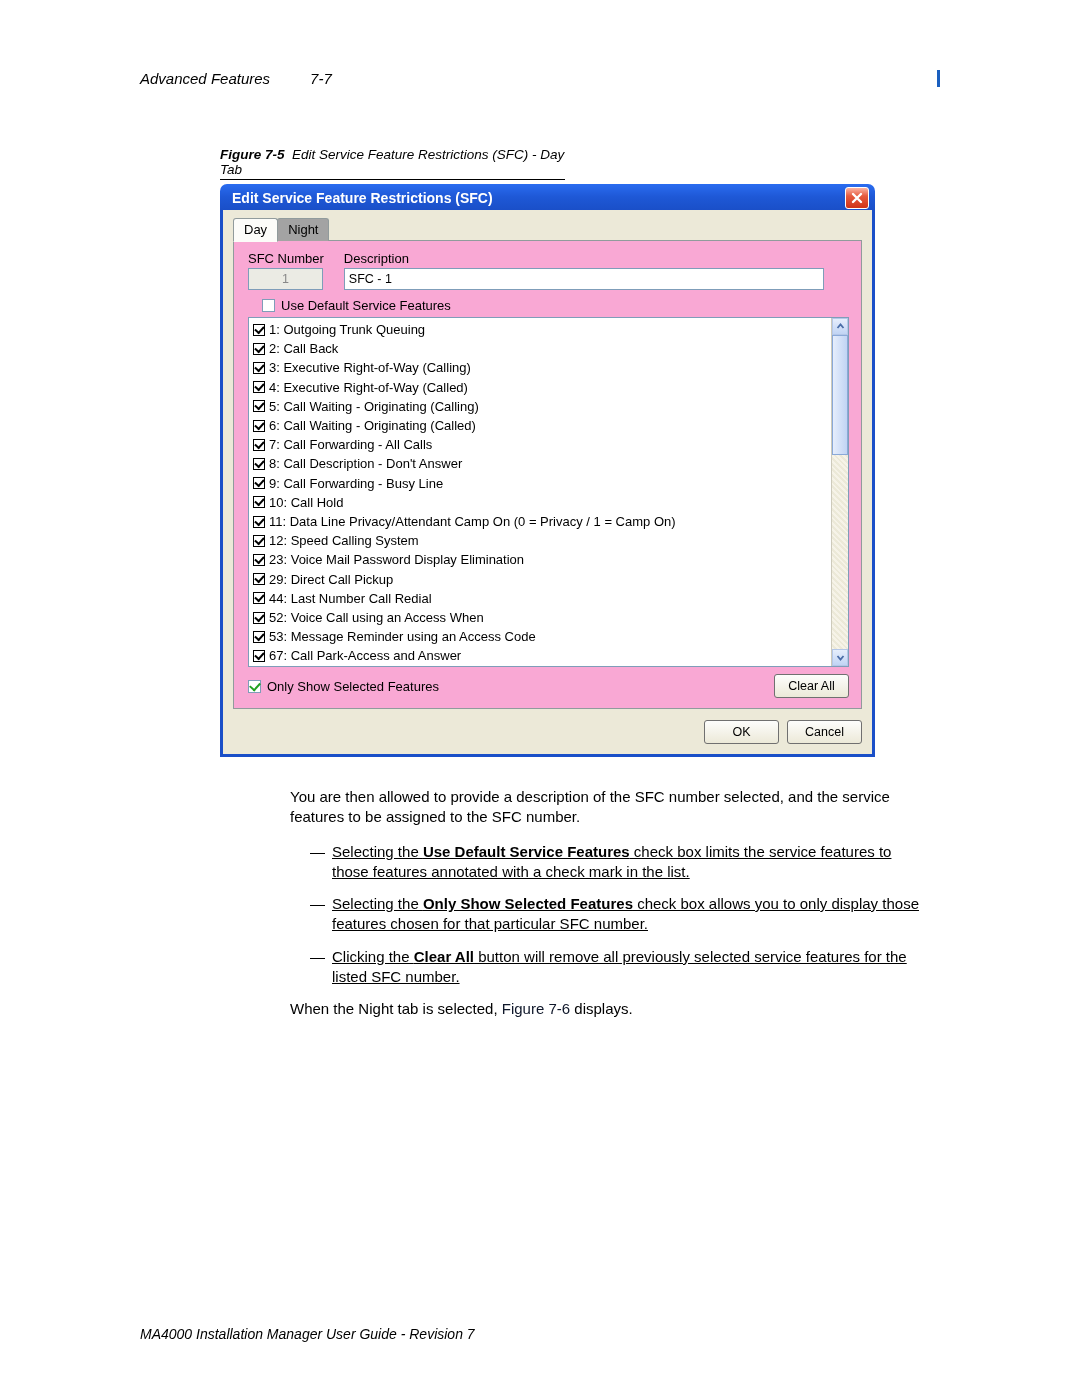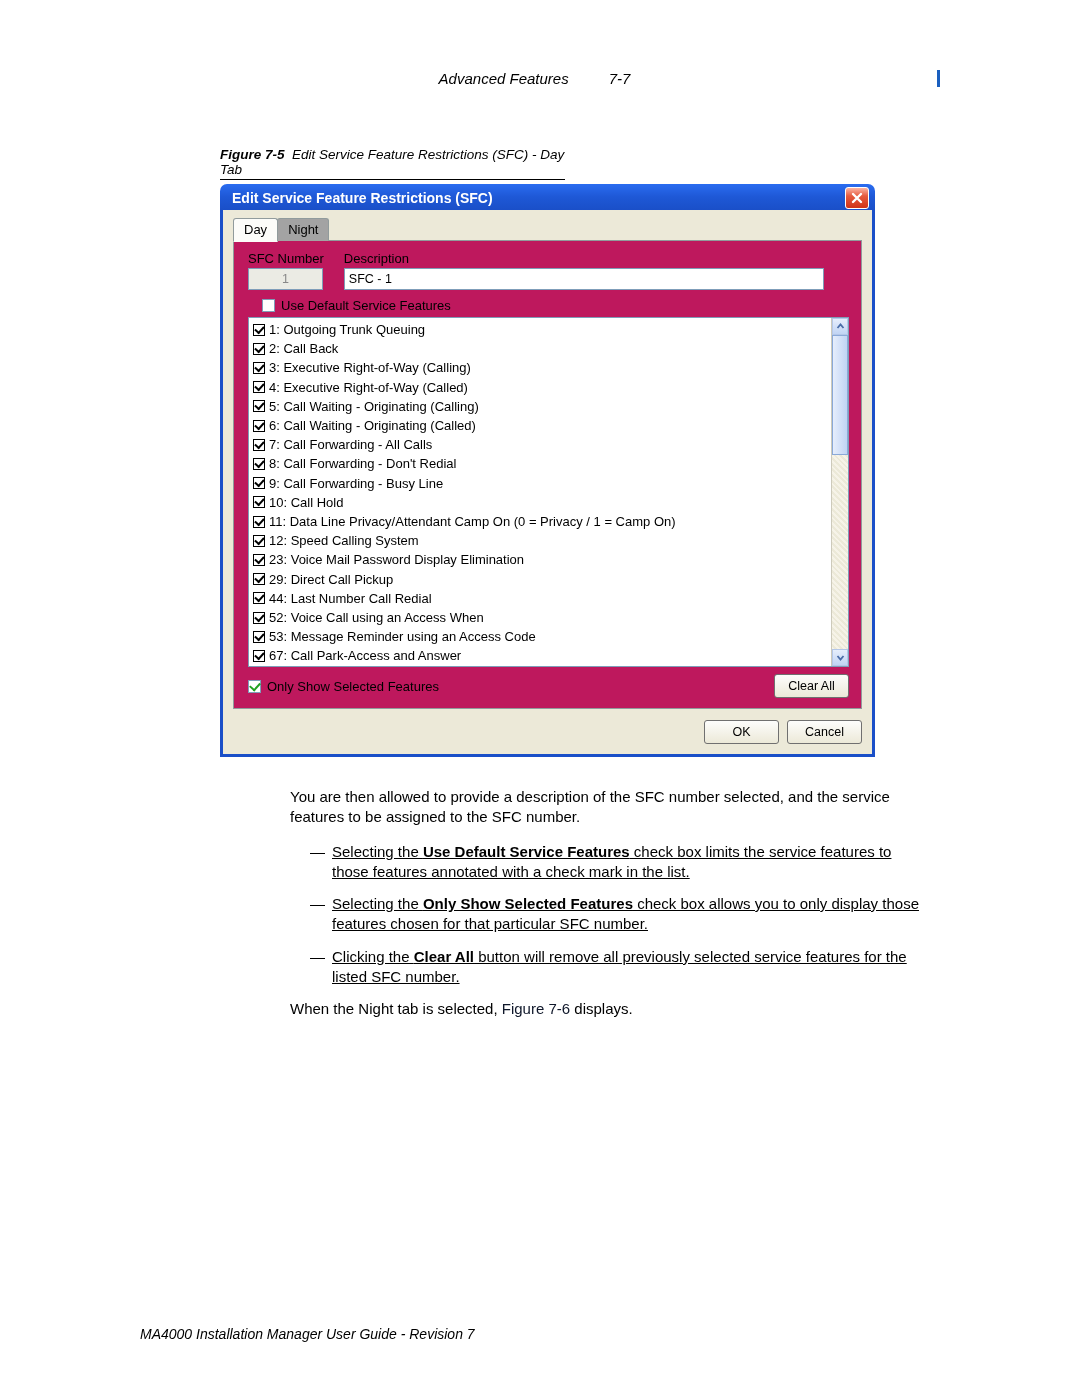--- a/index.html
+++ b/index.html
@@ -13,21 +13,21 @@
     width: 1080px;
   }
   .page {
     width: 1080px;
     min-height: 1397px;
     position: relative;
     padding: 70px 140px 60px 140px;
   }
   .header-area {
     display: flex;
-    justify-content: center;
+    justify-content: flex-start;
     align-items: flex-start;
     font-style: italic;
     font-size: 15px;
     border-right: 3px solid #1a5fbf;
     padding-right: 8px;
     margin-bottom: 60px;
   }
   .header-title { margin-right: 22px; }
   .page-num { margin-left: 18px; }
 
@@ -97,21 +97,21 @@
     border-bottom: none;
     border-radius: 3px 3px 0 0;
     background: #a3a3a3;
     cursor: pointer;
   }
   .tab.day { background: #fcfcf9; border-bottom: 1px solid #fcfcf9; margin-bottom: -1px; text-align: center; }
   .tab.night { margin-left: -1px; }
 
   .tab-panel {
     border: 1px solid #919b9c;
-    background: #be185d;
+    background: #f9a8d4;
     padding: 10px 12px 10px 14px;
     position: relative;
     top: -1px;
   }
 
   .row-top { display: flex; gap: 20px; align-items: flex-start; margin-bottom: 8px; }
   .field { display: flex; flex-direction: column; font-size: 13px; }
   .field label { margin-bottom: 2px; }
   .sfc-num-input {
     width: 75px; height: 22px;
@@ -341,21 +341,21 @@
               <div class="feature-item">
                 <span class="item-chk checked"></span>
                 <span>6: Call Waiting - Originating (Called)</span>
               </div>
               <div class="feature-item">
                 <span class="item-chk checked"></span>
                 <span>7: Call Forwarding - All Calls</span>
               </div>
               <div class="feature-item">
                 <span class="item-chk checked"></span>
-                <span>8: Call Forwarding - Don't Redial</span>
+                <span>8: Call Description - Don't Answer</span>
               </div>
               <div class="feature-item">
                 <span class="item-chk checked"></span>
                 <span>9: Call Forwarding - Busy Line</span>
               </div>
               <div class="feature-item">
                 <span class="item-chk checked"></span>
                 <span>10: Call Hold</span>
               </div>
               <div class="feature-item">

